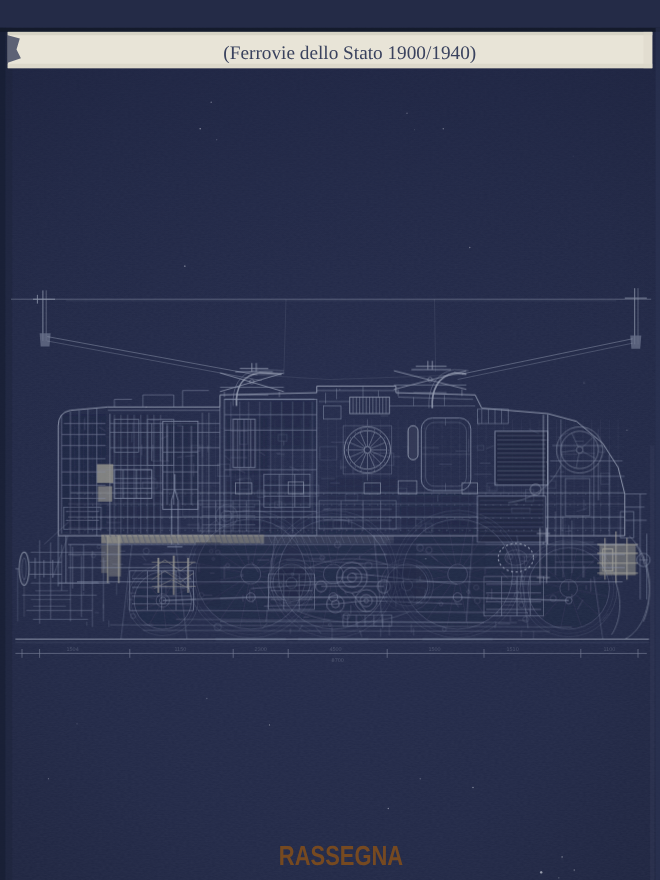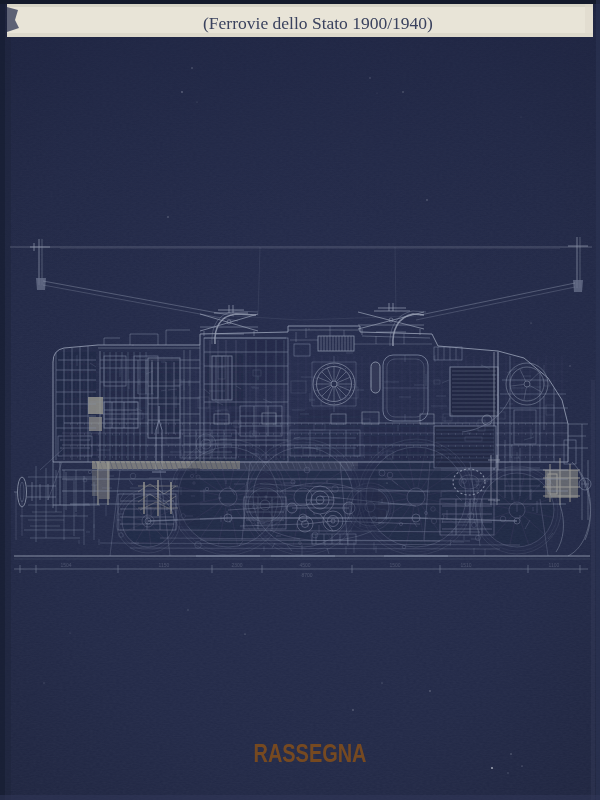--- a/index.html
+++ b/index.html
@@ -1,16 +1,16 @@
 <!DOCTYPE html>
 <html><head>
 <meta charset="utf-8">
 <style>
 html,body{margin:0;padding:0;width:600px;height:800px;overflow:hidden;background:#242b47;}
-#page{position:relative;width:600px;height:652px;font-family:"Liberation Sans",sans-serif;}
+#page{position:relative;width:600px;height:652px;font-family:"Liberation Sans",sans-serif;margin-top:25px;}
 </style>
 </head>
 <body>
 <div id="page">
 
 <svg width="600" height="800" viewBox="0 0 600 800" style="position:absolute;left:0;top:0;">
 <defs>
 <filter id="cloth" x="0" y="0" width="100%" height="100%">
 <feTurbulence type="fractalNoise" baseFrequency="0.3 0.85" numOctaves="2" seed="11" result="n"></feTurbulence>
 <feColorMatrix in="n" type="matrix" values="0 0 0 0 0.62  0 0 0 0 0.68  0 0 0 0 0.85  0 0 0 0.05 0"></feColorMatrix>

